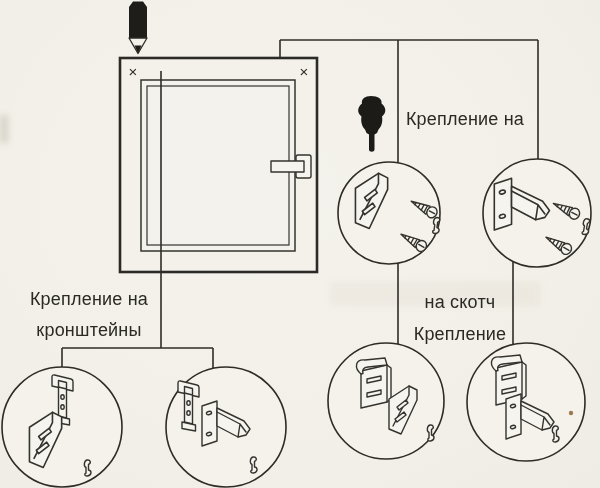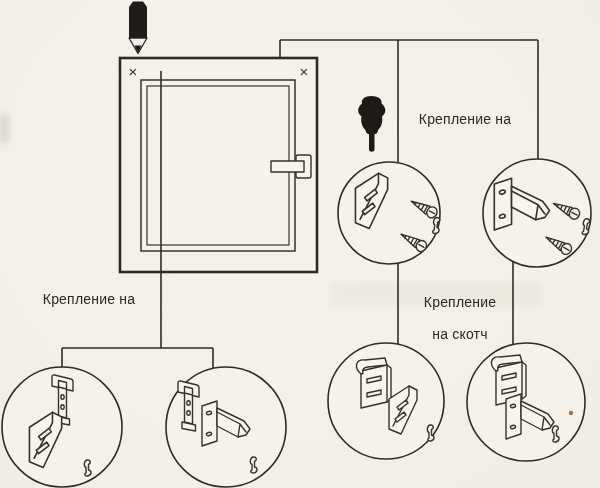--- a/index.html
+++ b/index.html
@@ -3,21 +3,21 @@
 <meta charset="utf-8">
 <style>
   html,body{margin:0;padding:0;}
   body{font-family:"Liberation Sans", sans-serif; background:#d8d5cc;}
   .stage{
     position:relative; width:600px; height:488px; overflow:hidden;
     background:radial-gradient(ellipse at 45% 40%, #f4f2ec 0%, #f2f0e8 55%, #eeece4 100%);
   }
   .stage svg{position:absolute; left:0; top:0;}
   .lbl{
-    position:absolute; text-align:center; color:#2b2924; font-size:14px;
+    position:absolute; text-align:center; color:#2b2924; font-size:18px;
     line-height:32px; letter-spacing:.2px; user-select:none;
   }
   .lbl-brackets{line-height:31px;}
   .art{stroke:#35332d; stroke-width:1.4; fill:#f6f4ee; stroke-linejoin:round; stroke-linecap:round;}
   .wire{stroke:#2e2c27; stroke-width:1.6; fill:none;}
   .ring{stroke:#2e2c27; stroke-width:1.6; fill:#f4f2eb;}
   .xmark{font-size:15px; fill:#2b2a26; text-anchor:middle; dominant-baseline:central;}
   .smudge{position:absolute; filter:blur(3px); pointer-events:none;}
 </style>
 </head>
@@ -152,19 +152,20 @@
     </g>
 
     <circle cx="571" cy="413" r="2.2" fill="#8f6136" opacity=".85"></circle>
   </svg>
 
   <div class="lbl" style="left:398px; top:103px; width:134px;">
     <div>Крепление на</div>
   </div>
   <div class="lbl lbl-brackets" style="left:22px; top:284px; width:134px;">
     <div>Крепление на</div>
+    <div>кронштейны</div>
   </div>
   <div class="lbl" style="left:398px; top:286px; width:124px;">
+    <div>на скотч</div>
     <div>Крепление</div>
-    <div>на скотч</div>
   </div>
 
 </div>
 
 </body></html>

